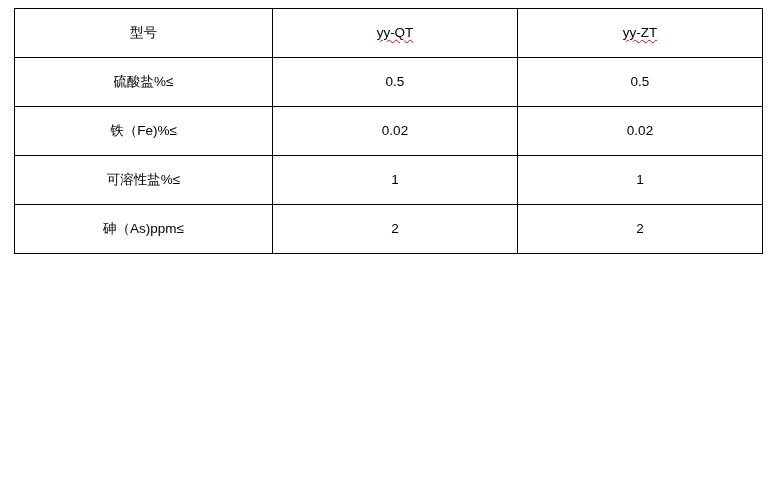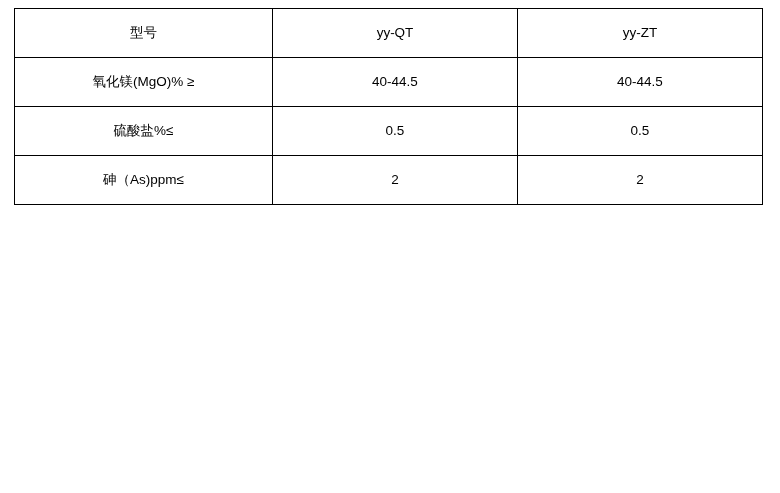--- a/index.html
+++ b/index.html
@@ -41,20 +41,21 @@
     vertical-align: middle;
     white-space: nowrap;
   }
   table.spec tr.header-row td {
     height: 44px;
   }
   .label-cell {
     text-align: center;
   }
   .underline-red {
+    text-decoration: underline;
     text-decoration-color: #d0021b;
     text-decoration-style: wavy;
     text-decoration-thickness: 1px;
     text-underline-offset: 2px;
   }
 </style>
 </head>
 <body>
 
 <div class="sheet">
@@ -64,36 +65,41 @@
       <col class="c1">
       <col class="c2">
     </colgroup>
     <tbody>
       <tr class="header-row">
         <td class="label-cell">型号</td>
         <td><span class="underline-red">yy-QT</span></td>
         <td><span class="underline-red">yy-ZT</span></td>
       </tr>
 
-      <tr>
-        <td class="label-cell">氧化镁(MgO)% ≥</td>
-        <td>40-44.5</td>
-        <td>40-44.5</td>
-      </tr>
 
 
 
       <tr>
         <td class="label-cell">硫酸盐%≤</td>
         <td>0.5</td>
         <td>0.5</td>
       </tr>
 
 
+      <tr>
+        <td class="label-cell">铁（Fe)%≤</td>
+        <td>0.02</td>
+        <td>0.02</td>
+      </tr>
 
+      <tr>
+        <td class="label-cell">可溶性盐%≤</td>
+        <td>1</td>
+        <td>1</td>
+      </tr>
 
 
       <tr>
         <td class="label-cell">砷（As)ppm≤</td>
         <td>2</td>
         <td>2</td>
       </tr>
 
     </tbody>
   </table>

